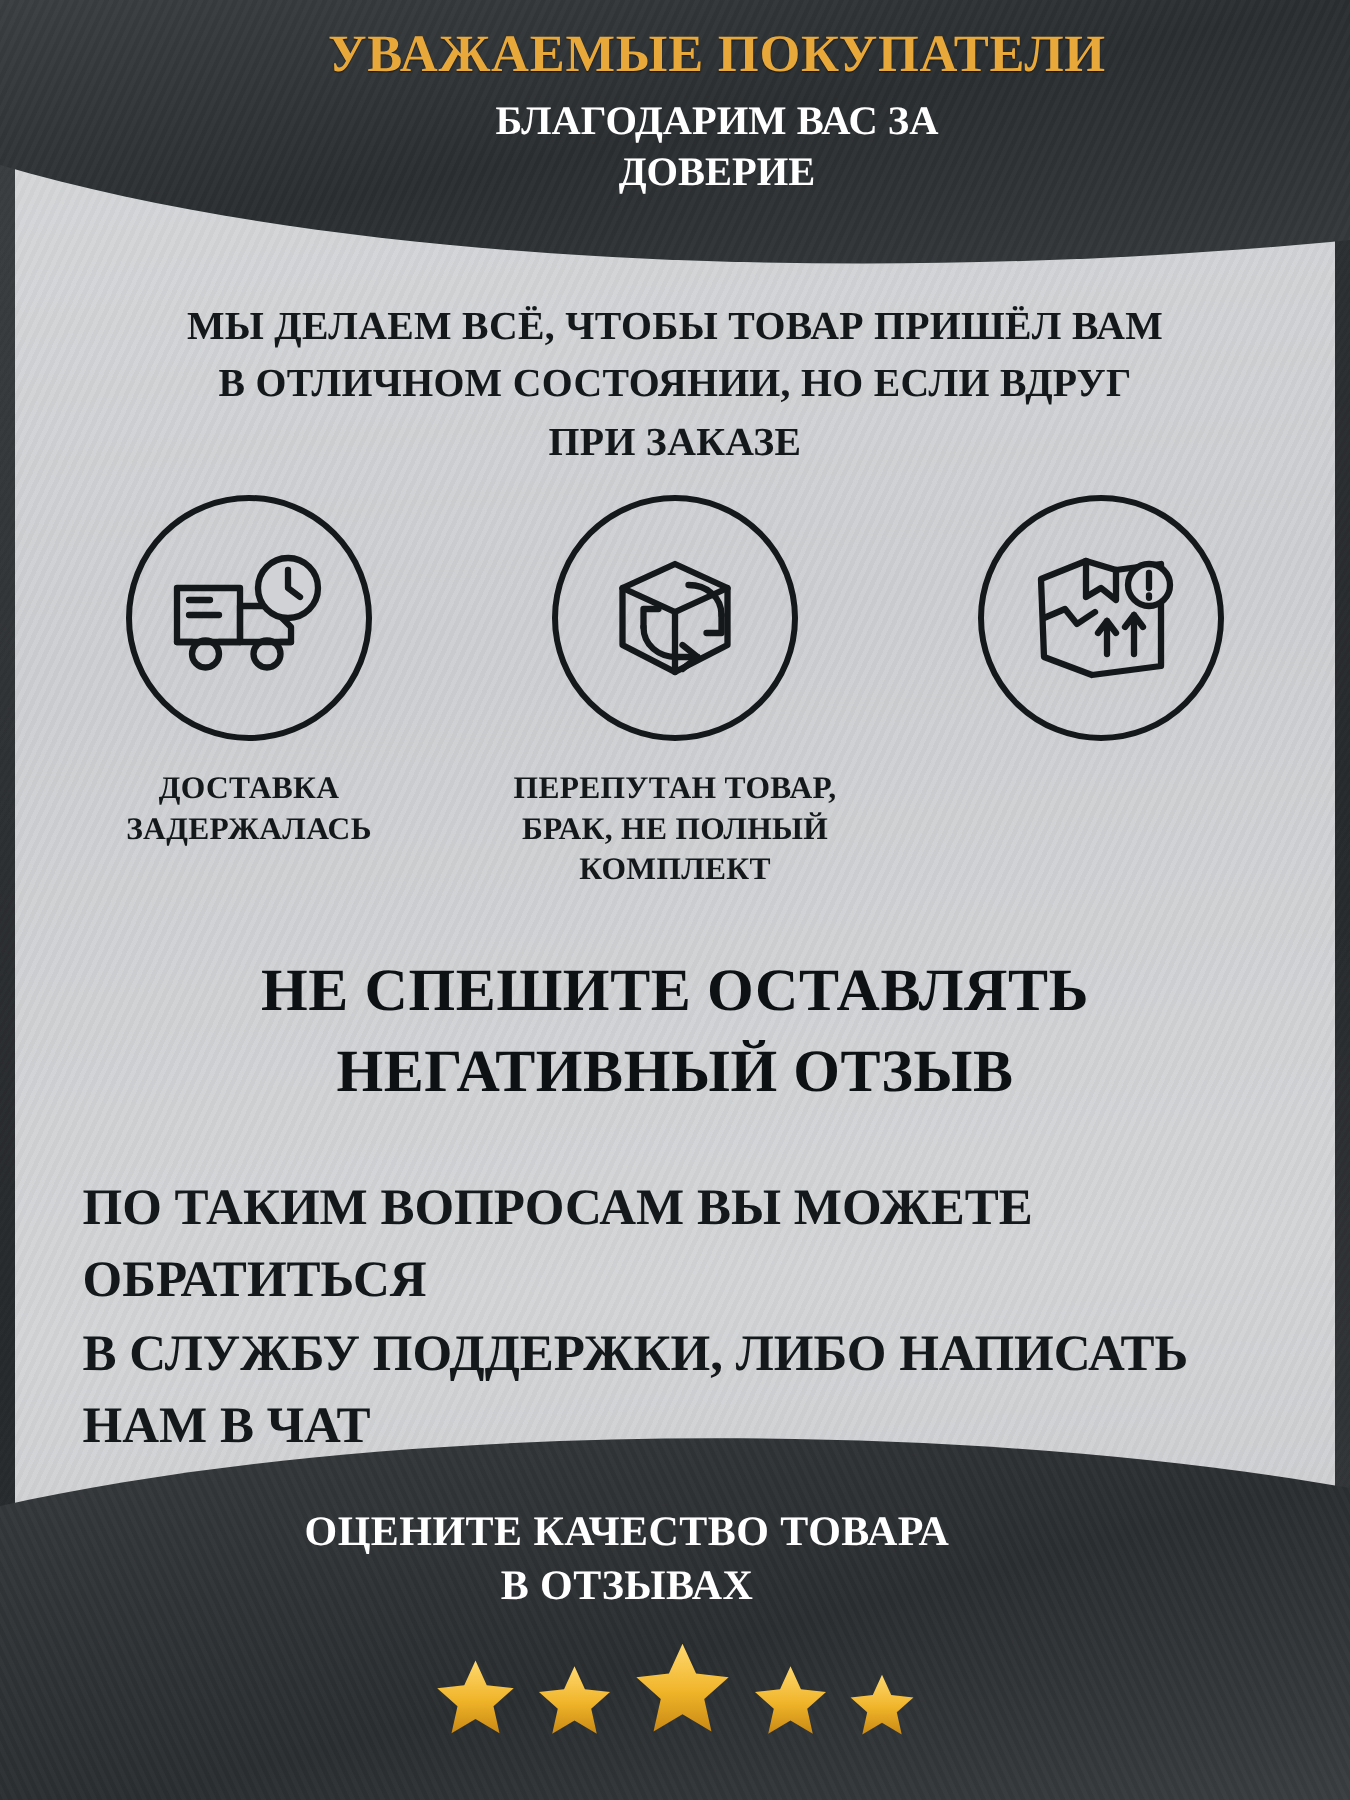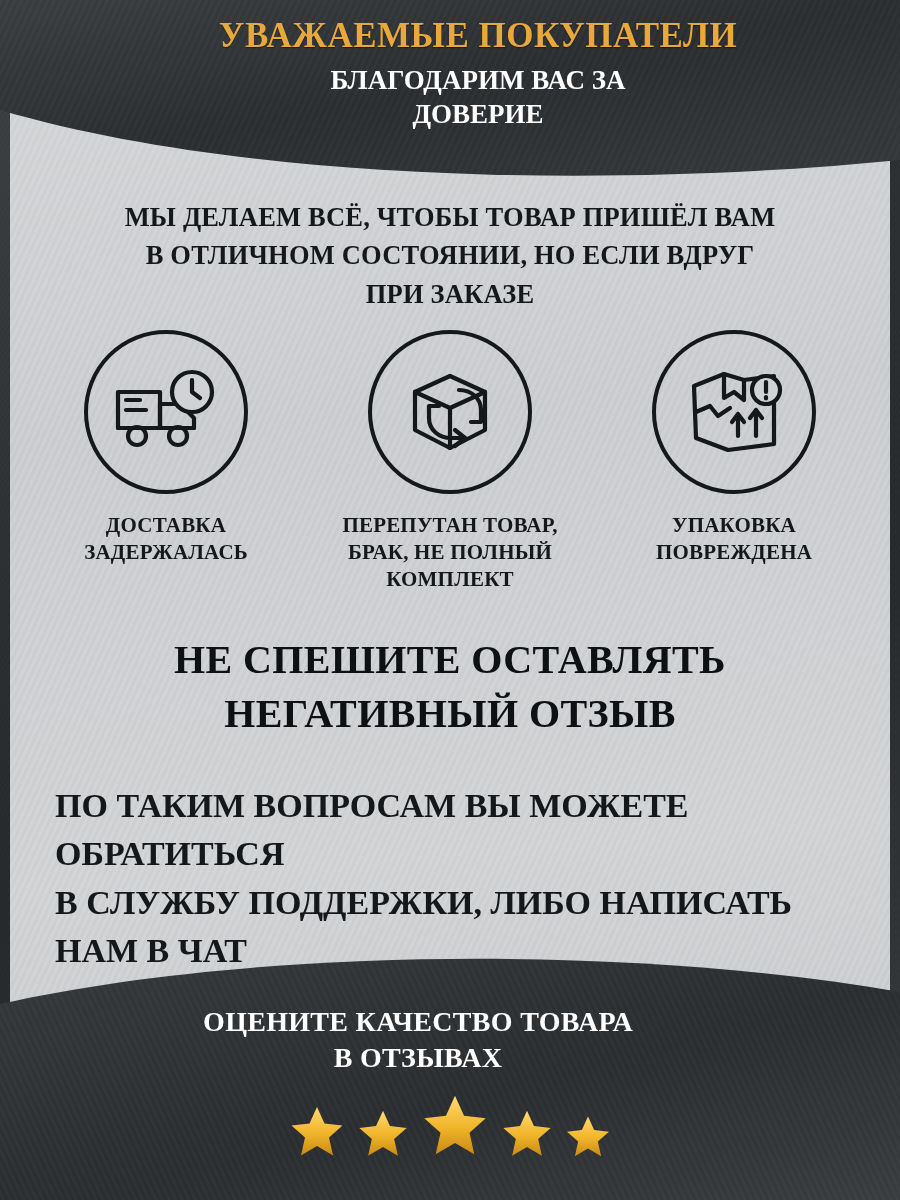--- a/index.html
+++ b/index.html
@@ -331,24 +331,20 @@
 
           <path d="M14 48 L28 42 L36 52 L48 44"></path>
 
           <path d="M56 72 L56 50 M56 50 L50 58 M56 50 L62 58"></path>
           <path d="M74 72 L74 46 M74 46 L68 54 M74 46 L80 54"></path>
 
           <circle cx="84" cy="26" r="14" fill="#d0d2d5"></circle>
           <path d="M84 18 v10 M84 33 v1.5"></path>
         </svg>
       </div>
-      <div class="icon-caption">
-        <span class="line">УПАКОВКА</span>
-        <span class="line">ПОВРЕЖДЕНА</span>
-      </div>
     </div>
 
   </div>
 
   <div class="big-heading">
     <span class="line">НЕ СПЕШИТЕ ОСТАВЛЯТЬ</span>
     <span class="line">НЕГАТИВНЫЙ ОТЗЫВ</span>
   </div>
 
   <div class="support">

